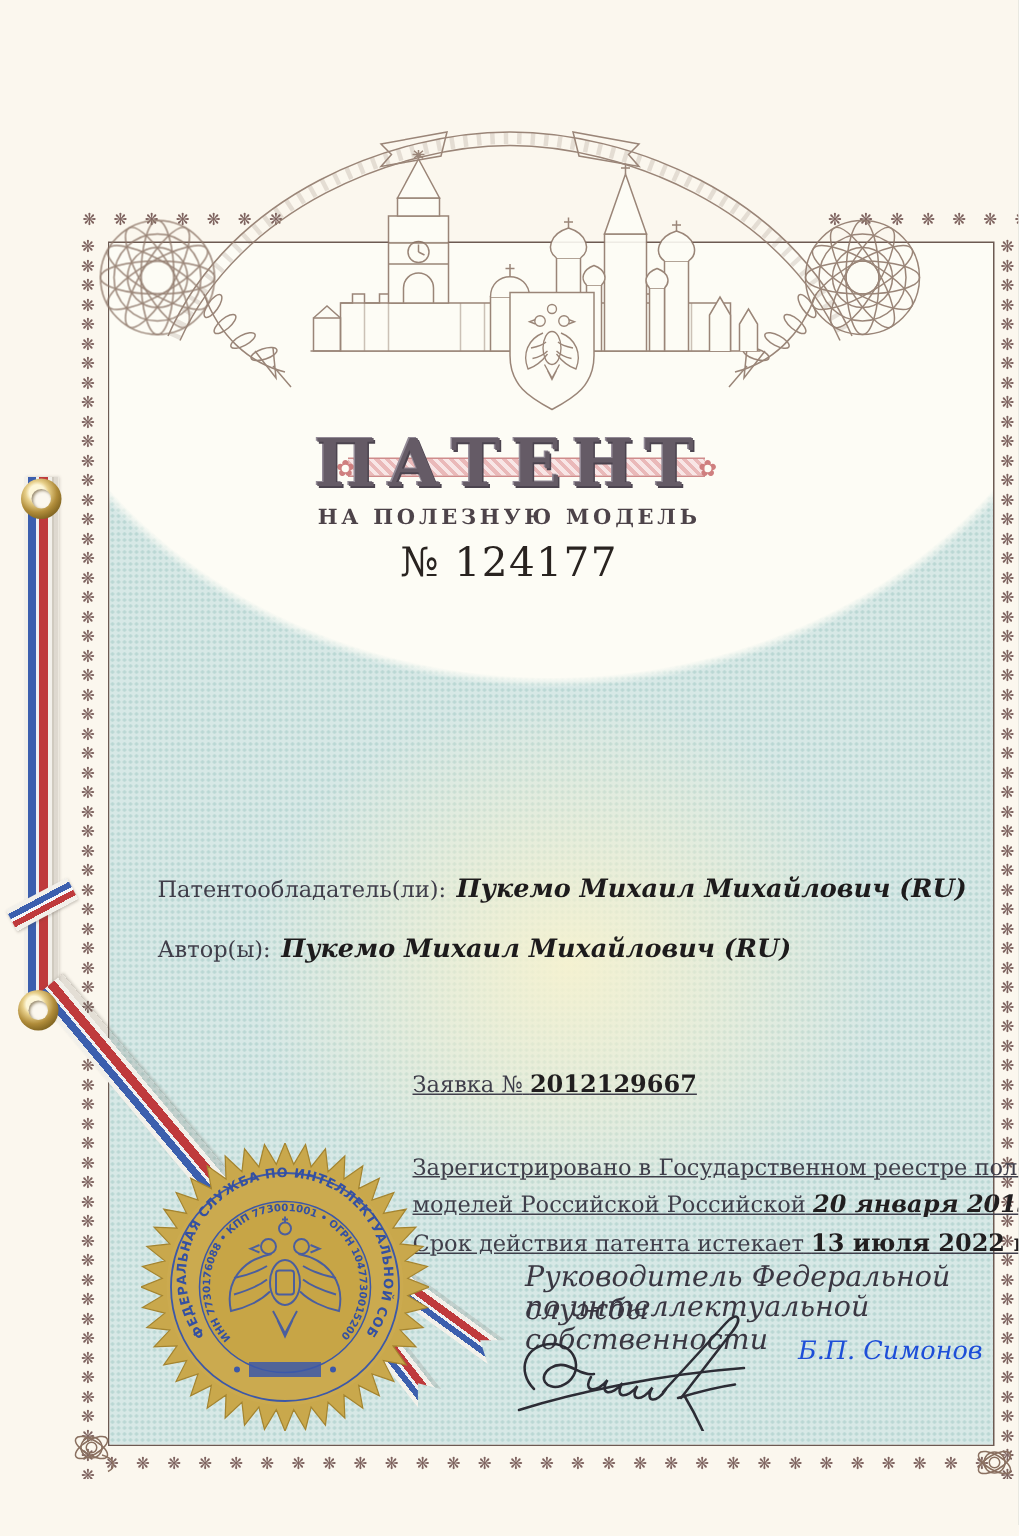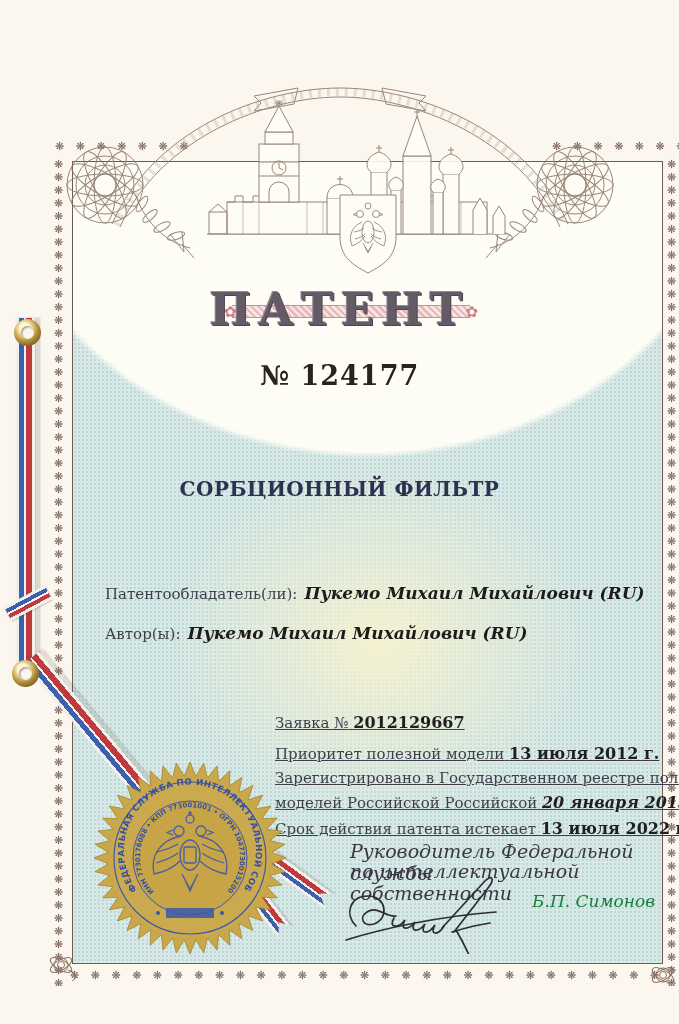--- a/index.html
+++ b/index.html
@@ -52,40 +52,40 @@
     left:0; right:0; top:284px; text-align:center; z-index:3;
     font-size:44px; font-weight:bold; letter-spacing:7px; color:#655b66;
     text-shadow:1px 1px 0 #4c444f, -1px -1px 0 #938a96;
   }
   .patent-sub {
     left:0; right:0; top:337px; text-align:center; z-index:3;
     font-size:14px; font-weight:bold; letter-spacing:2.5px; color:#4d4349;
   }
   .patent-no {
     left:0; right:0; top:360px; text-align:center; z-index:3;
-    font-size:27px; font-weight:bold; color:#292320; letter-spacing:1px;
+    font-size:27px; font-weight:normal; color:#292320; letter-spacing:1px;
   }
   .doc-title {
     left:0; right:0; top:477px; text-align:center; z-index:3;
     font-size:20px; font-weight:bold; color:#2c3150; letter-spacing:0.5px;
   }
 
   
   .person-row { left:105px; z-index:3; white-space:nowrap; }
   .person-label { font-size:15px; color:#3f3d49; }
   .person-value { font-size:17px; font-weight:bold; font-style:italic; color:#1d1b1c; margin-left:7px; }
 
   
   .det-row { left:275px; z-index:3; font-size:15px; color:#3f3e4a; white-space:nowrap;text-decoration:underline; }
   .det-strong { font-size:16px; font-weight:bold; color:#211e1f; }
   .det-strong-i { font-size:16px; font-weight:bold; font-style:italic; color:#211e1f; }
 
   
   .office-line { left:350px; z-index:3; font-size:19px; font-style:italic; color:#3a3742; }
-  .signer { left:532px; top:891px; z-index:3; font-size:17px; font-style:italic; color:#15803d; }
+  .signer { left:532px; top:891px; z-index:3; font-size:17px; font-style:italic; color:#1d4ed8; }
   .sig { left:338px; top:874px; z-index:3; }
 
   
   .ribbon-v {
     left:16px; top:318px; width:23px; height:362px; z-index:3;
     background:linear-gradient(90deg,#f2f0ea 0 3px,#3c5fae 3px 8px,#eef0f2 8px 10px,#bf3a3c 10px 16px,#f2f0ea 16px 19px,#cfcabf 19px 20px,rgba(90,80,70,0.18) 20px 23px);
     box-shadow:1px 0 2px rgba(80,70,60,0.25);
   }
   .ribbon-diag {
     left:24px; top:664px; width:23px; height:248px; z-index:3;
@@ -249,38 +249,34 @@
         </g>
       </g>
     </g>
   </svg>
 
   <div class="abs patent-band">
     <span class="abs band-rosette" style="left:-8px;">✿</span>
     <span class="abs band-rosette" style="right:-8px;">✿</span>
   </div>
   <div class="abs patent-word">ПАТЕНТ</div>
+  <div class="abs patent-sub">НА ПОЛЕЗНУЮ МОДЕЛЬ</div>
   <div class="abs patent-no">№ 124177</div>
 
-  <div class="abs doc-title">СОРБЦИОННЫЙ ФИЛЬТР</div>
 
   <div class="abs person-row" style="top:623px;">
     <span class="person-label">Автор(ы):</span><span class="person-value">Пукемо Михаил Михайлович (RU)</span>
   </div>
   <div class="abs person-row" style="top:583px;">
     <span class="person-label">Патентообладатель(ли):</span><span class="person-value">Пукемо Михаил Михайлович (RU)</span>
   </div>
 
   <div class="abs det-row" style="top:713px;">
     <span>Заявка №</span>
     <span class="det-strong">2012129667</span>
-  </div>
-  <div class="abs det-row" style="top:744px;">
-    <span>Приоритет полезной модели</span>
-    <span class="det-strong">13 июля 2012 г.</span>
   </div>
   <div class="abs det-row" style="top:769px;">
     <span>Зарегистрировано в Государственном реестре полезных</span>
   </div>
   <div class="abs det-row" style="top:793px;">
     <span>моделей Российской Российской</span>
     <span class="det-strong-i">20 января 2013 г.</span>
   </div>
   <div class="abs det-row" style="top:819px;">
     <span>Срок действия патента истекает</span>

